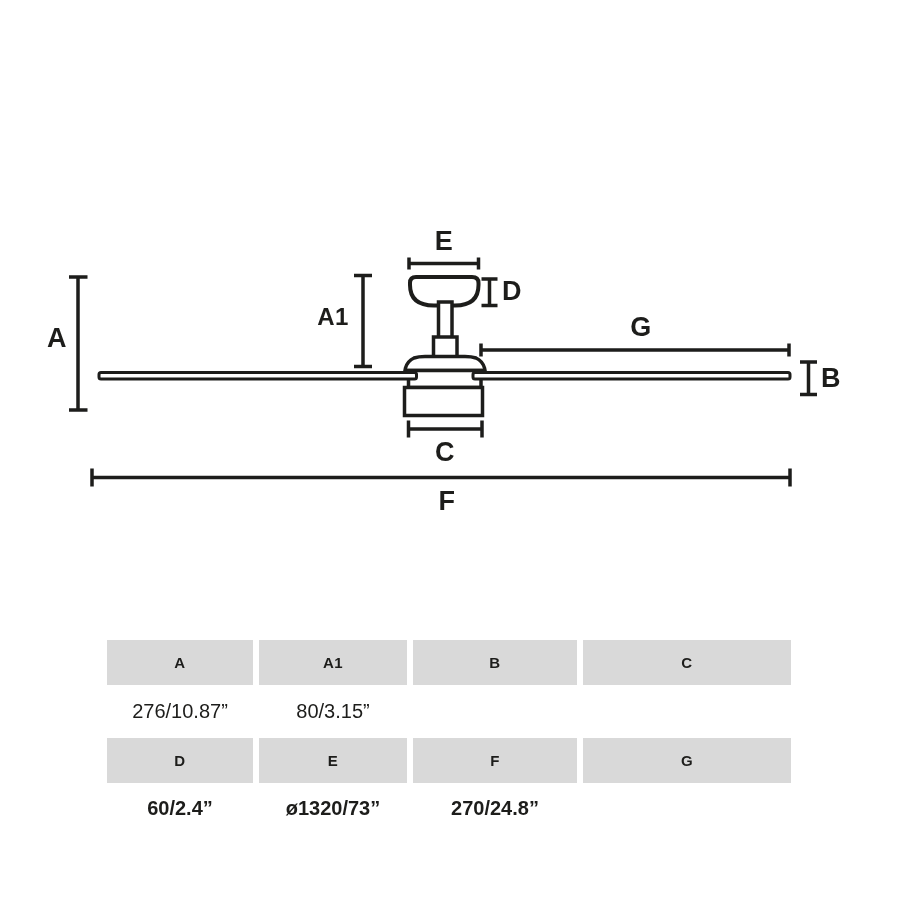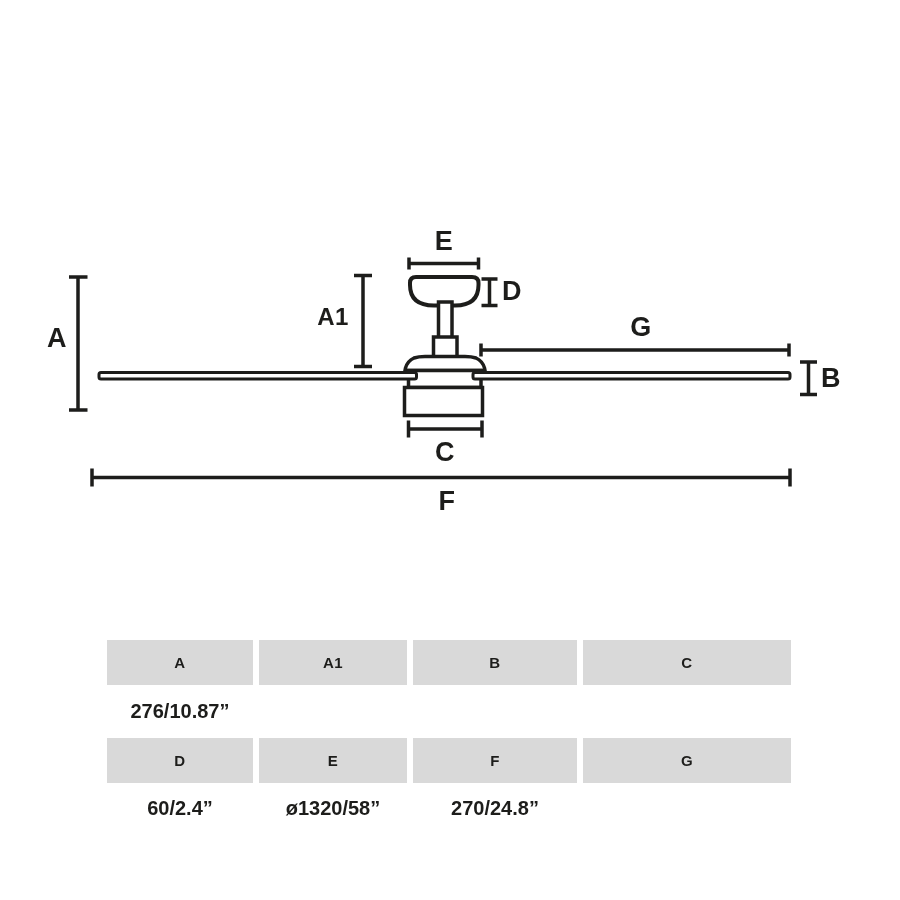--- a/index.html
+++ b/index.html
@@ -15,21 +15,21 @@
   }
   .dim-label.small { font-size:24px; }
   
   .dim-table { position:absolute; left:107px; top:640px; width:684px; }
   .trow { display:grid; grid-template-columns:146px 148px 164px 208px; column-gap:6px; }
   .cell { text-align:center; overflow:hidden; }
   .trow.head .cell {
     background:#d9d9d9; height:45px; line-height:45px;
     font-weight:700; font-size:15px; letter-spacing:0.5px;
   }
-  .trow.val1 .cell { height:53px; line-height:53px; font-size:20px;font-weight:bold; }
+  .trow.val1 .cell { height:53px; line-height:53px; font-size:20px; }
   .trow.val2 .cell { height:50px; line-height:50px; font-size:20px;font-weight:bold; }
 </style>
 </head>
 <body>
 
 <div id="stage">
 
   <svg id="diagram-svg" width="900" height="900" viewBox="0 0 900 900">
     <g stroke="#1d1d1b" fill="none">
 
@@ -98,29 +98,30 @@
 
     <div class="trow head">
       <div class="cell">A</div>
       <div class="cell">A1</div>
       <div class="cell">B</div>
       <div class="cell">C</div>
     </div>
 
     <div class="trow val1">
       <div class="cell">276/10.87”</div>
+      <div class="cell">80/3.15”</div>
     </div>
 
     <div class="trow head">
       <div class="cell">D</div>
       <div class="cell">E</div>
       <div class="cell">F</div>
       <div class="cell">G</div>
     </div>
 
     <div class="trow val2">
       <div class="cell">60/2.4”</div>
-      <div class="cell">ø1320/58”</div>
+      <div class="cell">ø1320/73”</div>
       <div class="cell">270/24.8”</div>
     </div>
 
   </div>
 </div>
 
 </body></html>

